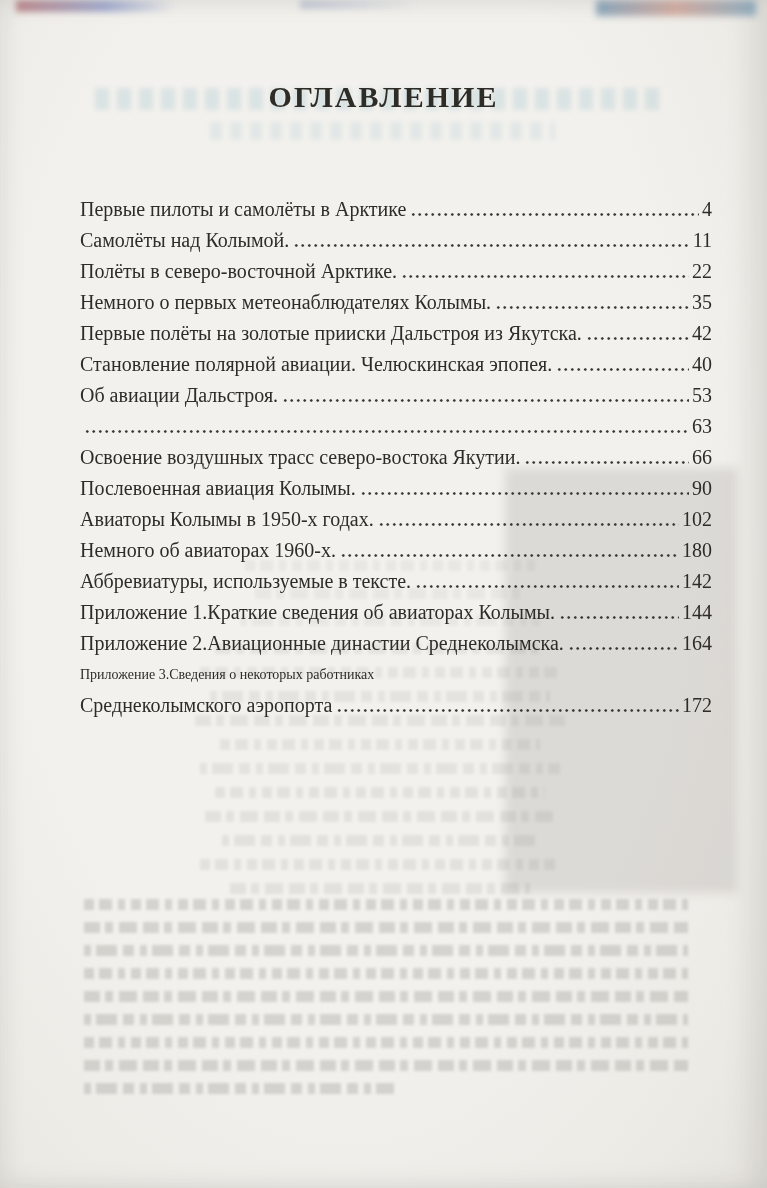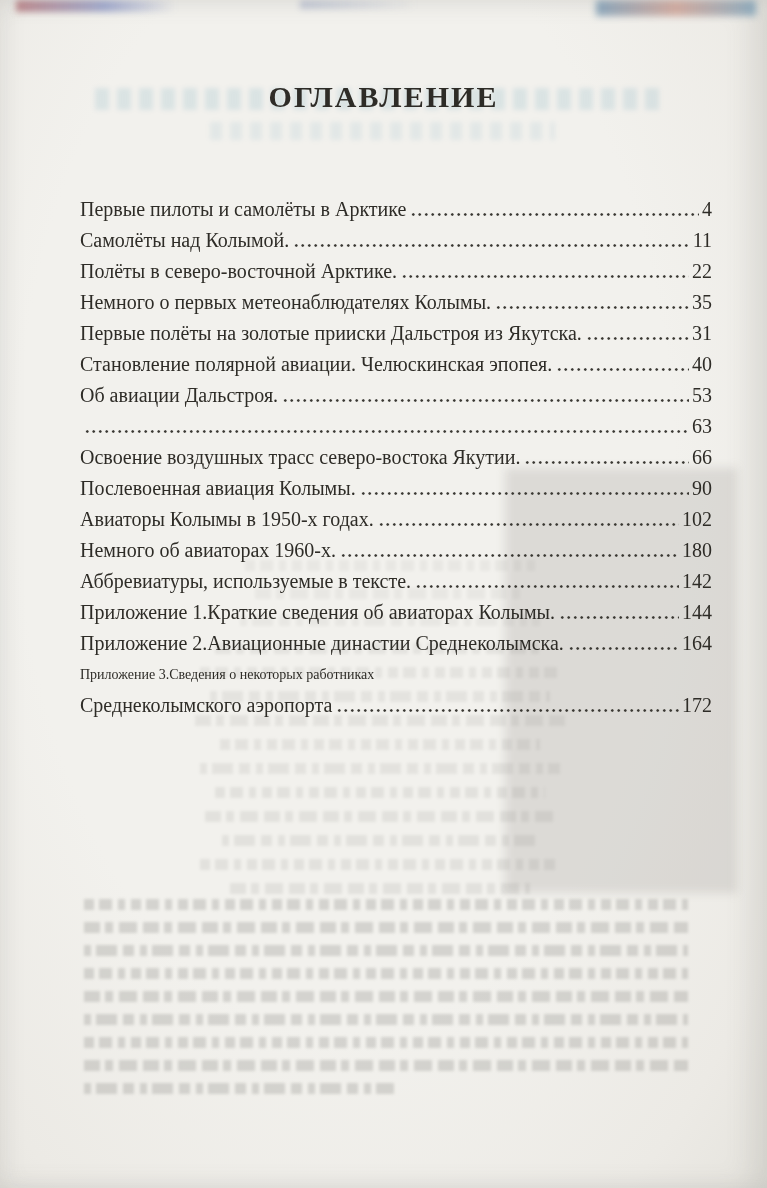--- a/index.html
+++ b/index.html
@@ -161,21 +161,21 @@
         <span class="toc-page">22</span>
       </div>
       <div class="toc-row">
         <span class="toc-label">Немного о первых метеонаблюдателях Колымы.</span>
         <span class="leader"></span>
         <span class="toc-page">35</span>
       </div>
       <div class="toc-row">
         <span class="toc-label">Первые полёты на золотые прииски Дальстроя из Якутска.</span>
         <span class="leader"></span>
-        <span class="toc-page">31</span>
+        <span class="toc-page">42</span>
       </div>
       <div class="toc-row">
         <span class="toc-label">Становление полярной авиации. Челюскинская эпопея.</span>
         <span class="leader"></span>
         <span class="toc-page">40</span>
       </div>
       <div class="toc-row">
         <span class="toc-label">Об авиации Дальстроя.</span>
         <span class="leader"></span>
         <span class="toc-page">53</span>

